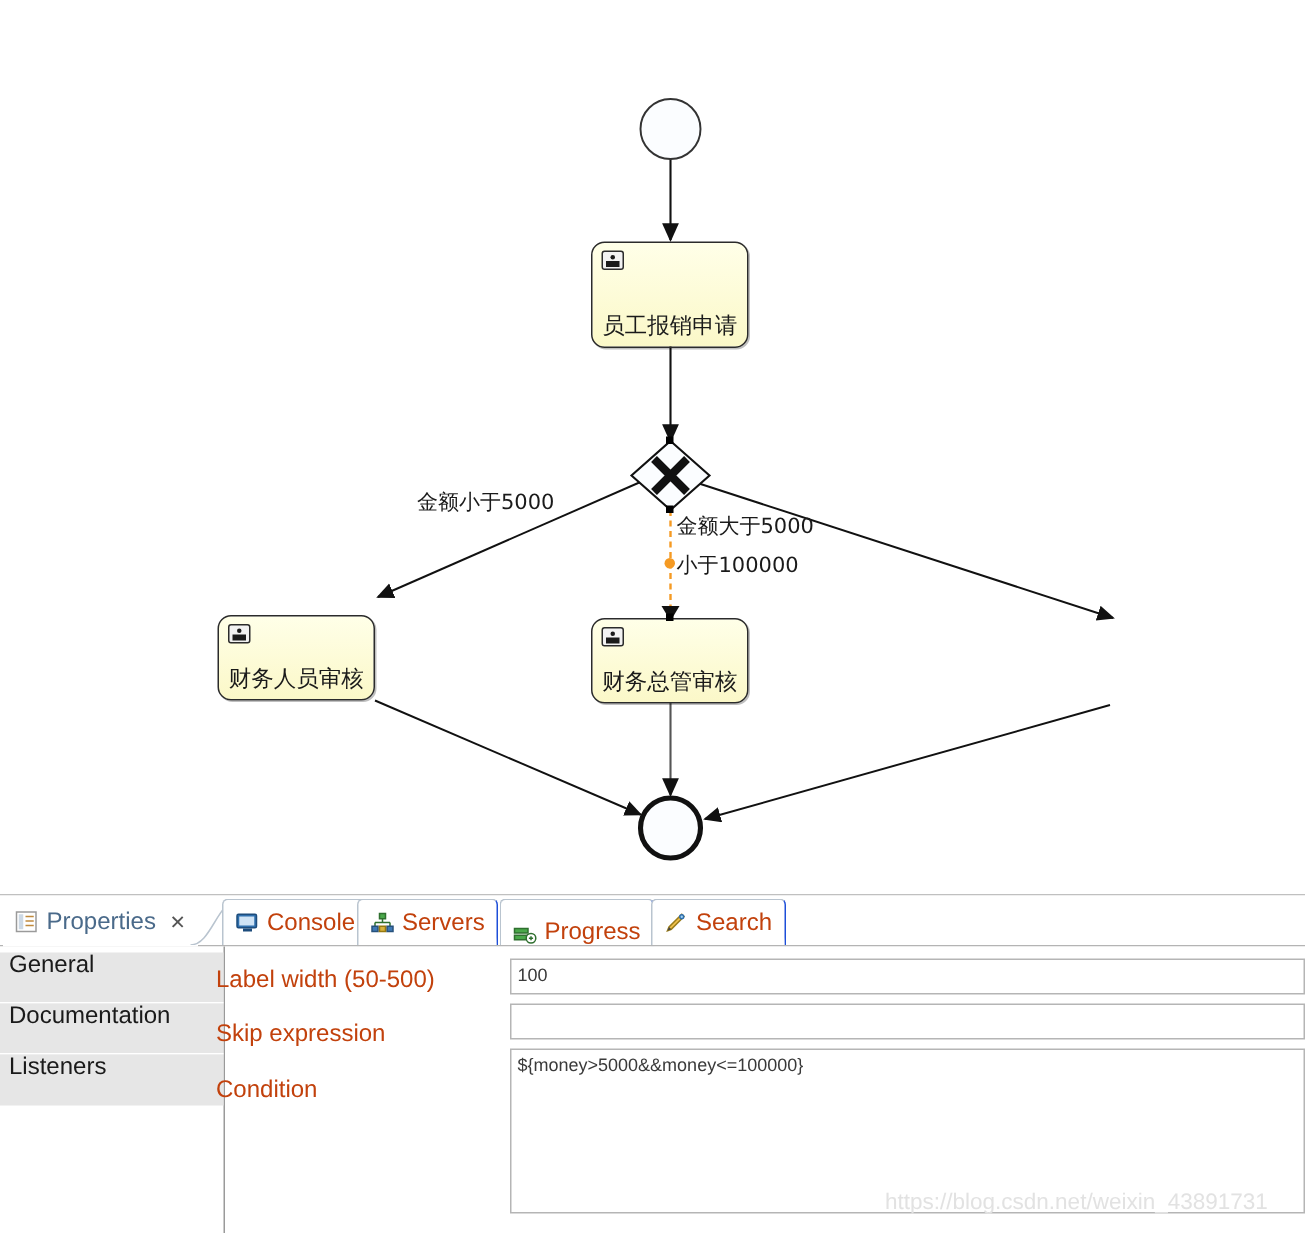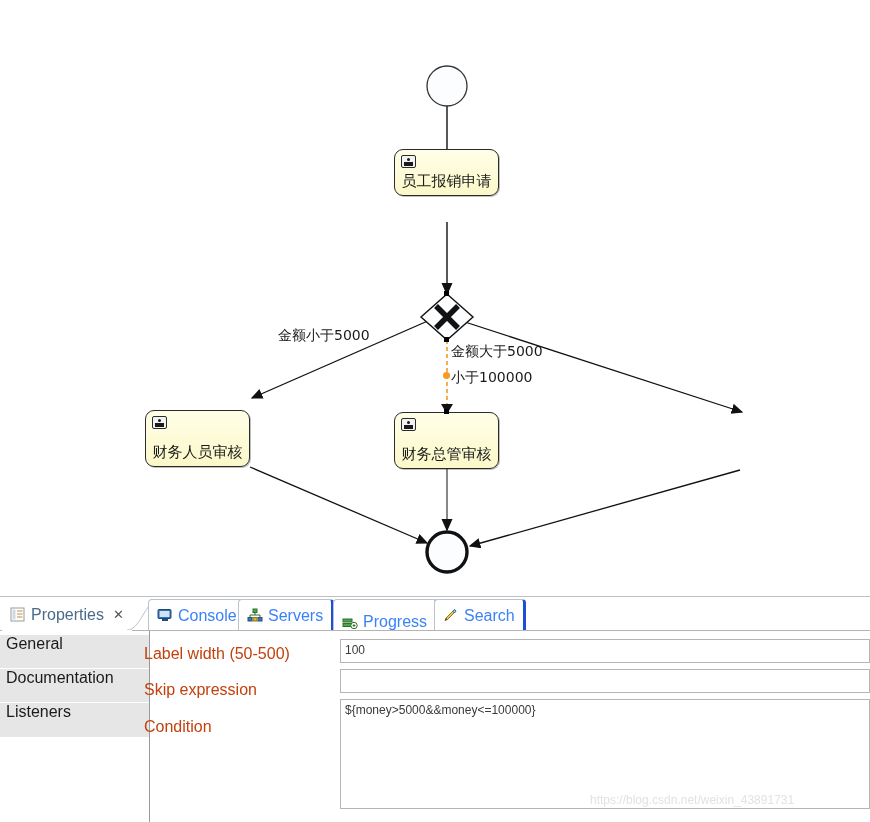--- a/index.html
+++ b/index.html
@@ -100,23 +100,23 @@
     font-size: 16px;
     font-family: "Liberation Sans", sans-serif;
     white-space: nowrap;
   }
   .tab.active {
     color: #4a6a8a;
     border-bottom: 1px solid #fff;
     z-index: 3;
   }
   .tab.inactive {
-    color: #3b82f6;
+    color: #c2410c;
     border-left: 1px solid #b9c4cf;
-    border-right: 3px solid #1d4ed8;
+    border-right: 1px solid #1d4ed8;
     border-top: 1px solid #b9c4cf;
     border-top-left-radius: 4px;
     border-top-right-radius: 4px;
     background: #ffffff;
   }
   .tab .close-x {
     font-size: 13px; color: #555; margin-left: 4px;
   }
   .tabicon { width: 16px; height: 15px; flex: 0 0 16px; position: relative; }
 
@@ -170,21 +170,21 @@
     font-size: 12px;
     color: #3a3a3a;
     padding: 3px 4px;
     font-family: "Liberation Sans", sans-serif;
     line-height: 14px;
     overflow: hidden;
     white-space: pre;
   }
   .watermark {
     position: absolute;
-    font-size: 12px;
+    font-size: 15px;
     color: #e2e2e2;
     white-space: nowrap;
     font-family: "Liberation Sans", sans-serif;
     pointer-events: none;
   }
 </style>
 </head>
 <body>
 
 <div id="app">
@@ -224,21 +224,21 @@
 
       <g>
         <polygon points="447,294 473,317 447,340 421,317" fill="#fbfdff" stroke="#111" stroke-width="1.4"></polygon>
         <path d="M436,306 L458,328 M458,306 L436,328" stroke="#111" stroke-width="5.5" stroke-linecap="butt"></path>
       </g>
     </svg>
 
     <div class="handle" style="left:444px; top:291px;"></div>
     <div class="handle" style="left:444px; top:337px;"></div>
 
-    <div class="node" style="left:394px; top:149px; width:105px; height:47px;padding-left:20px;">
+    <div class="node" style="left:394px; top:161px; width:105px; height:71px;padding-left:20px;">
       <span class="task-icon">
           <i></i>
           <b></b>
         </span>
       <span class="node-label">员工报销申请</span>
     </div>
 
     <div class="node" style="left:145px; top:410px; width:105px; height:57px;">
       <span class="task-icon">
           <i></i>

